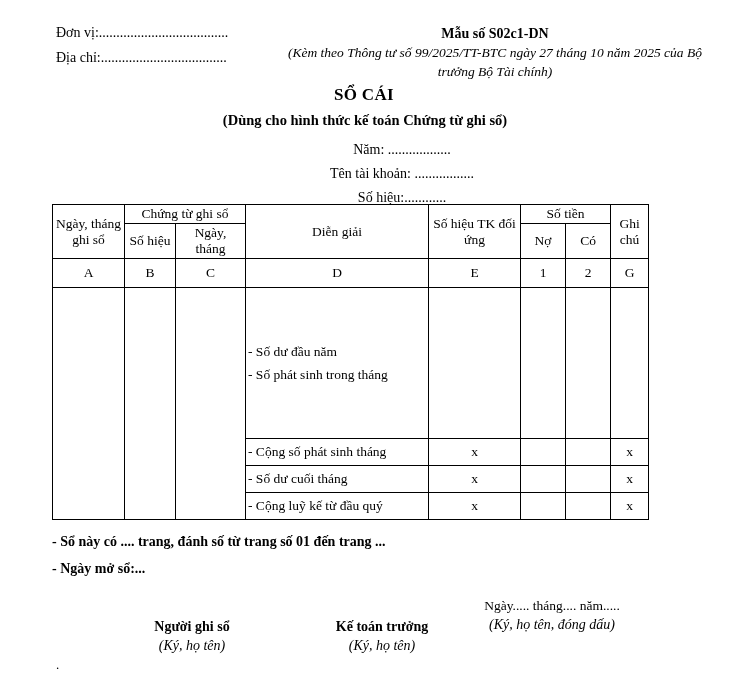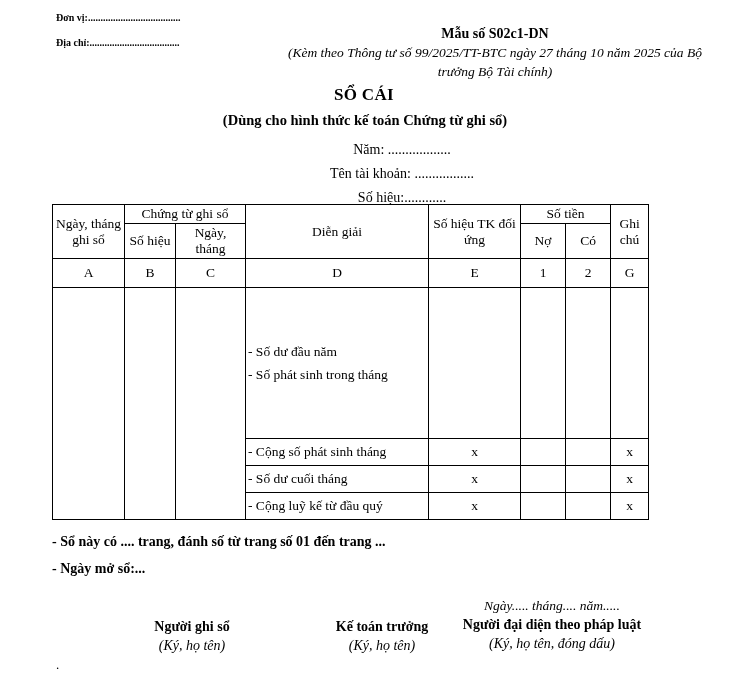--- a/index.html
+++ b/index.html
@@ -13,24 +13,24 @@
     position: relative;
     font-family: "Liberation Serif", "DejaVu Serif", serif;
     color: #000000;
     overflow: hidden;
   }
 
   
   .top-left {
     position: absolute;
     left: 56px;
-    top: 5px;
+    top: 20px;
     width: 230px;
-    font-size: 10px;
-    font-weight: bold;
+    font-size: 14px;
+    font-weight: normal;
     line-height: 25px;
     white-space: nowrap;
   }
   .top-left .line { display: block; }
 
   .top-right {
     position: absolute;
     left: 285px;
     top: 5px;
     width: 420px;
@@ -152,21 +152,20 @@
   .sign-col .role {
     font-weight: bold;
     display: block;
   }
   .sign-col .hint {
     font-style: italic;
     display: block;
   }
   .sign-date {
     display: block;
-    font-style: italic;
     font-size: 13.5px;
   }
   .sign-1 { left: 55px;  top: 21px; width: 170px; }
   .sign-2 { left: 245px; top: 21px; width: 170px; }
   .sign-3 { left: 405px; top: 0px;  width: 190px; }
 
   .corner-dot {
     position: absolute;
     left: 56px;
     top: 659px;
@@ -280,18 +279,17 @@
   <div class="sign-col sign-1">
     <span class="role">Người ghi sổ</span>
     <span class="hint">(Ký, họ tên)</span>
   </div>
   <div class="sign-col sign-2">
     <span class="role">Kế toán trưởng</span>
     <span class="hint">(Ký, họ tên)</span>
   </div>
   <div class="sign-col sign-3">
     <span class="sign-date">Ngày..... tháng.... năm.....</span>
-    <span class="role">Người đại diện theo pháp luật</span>
     <span class="hint">(Ký, họ tên, đóng dấu)</span>
   </div>
 </div>
 
 <div class="corner-dot">.</div>
 
 </body></html>

